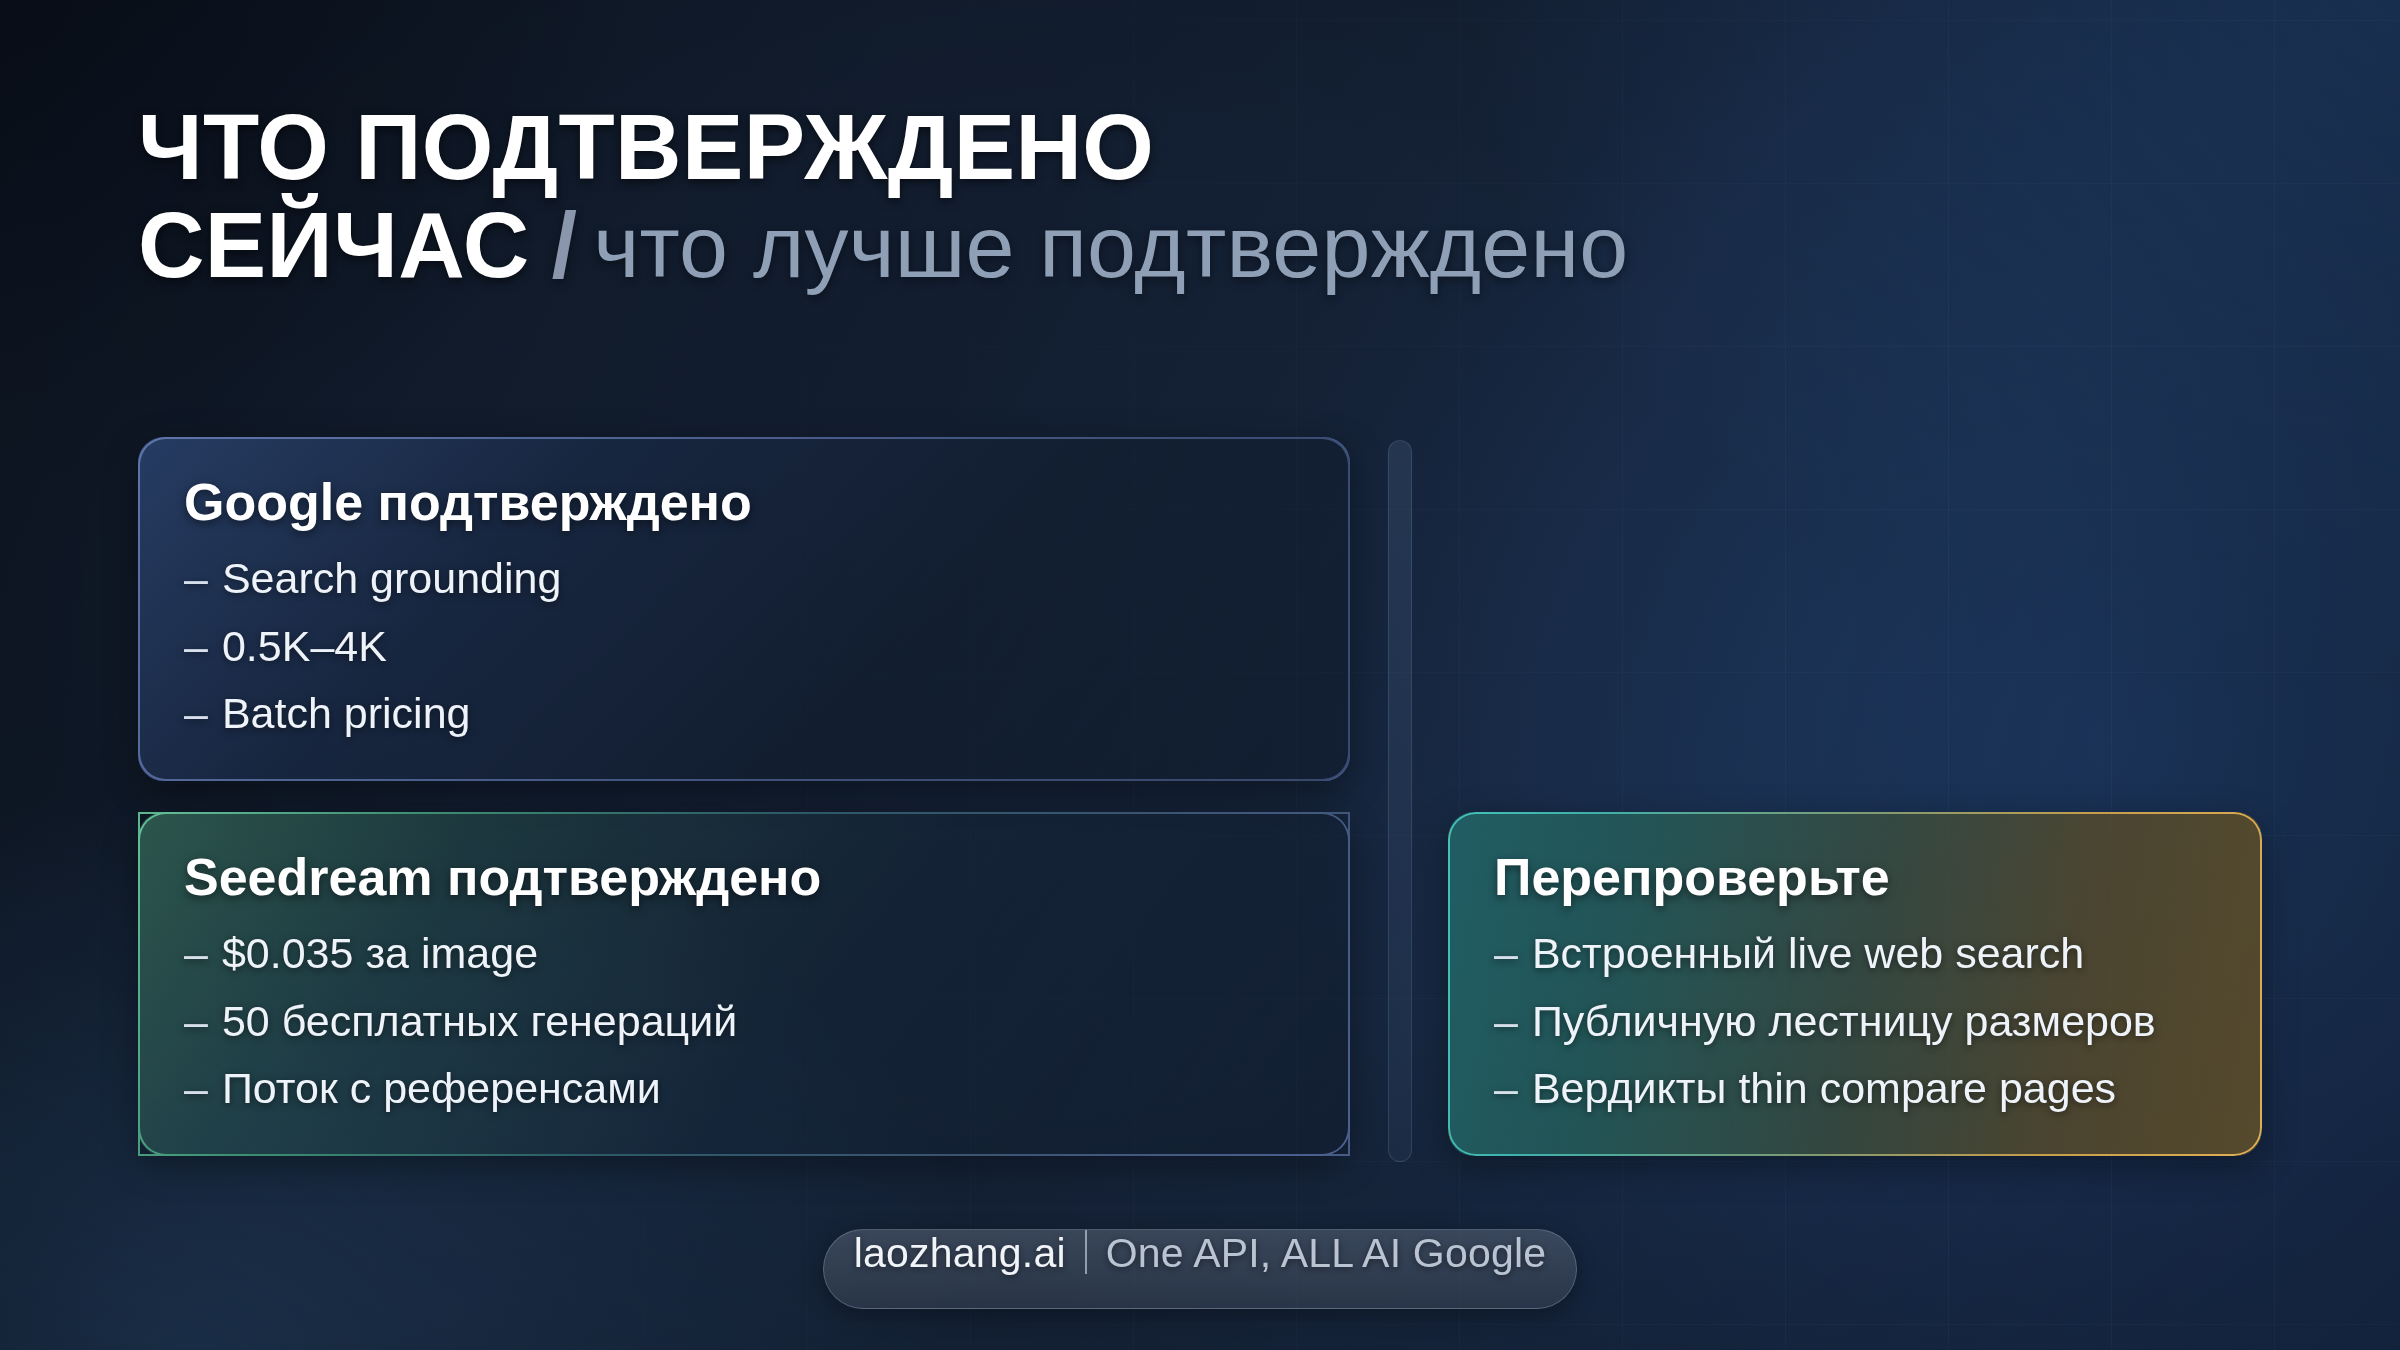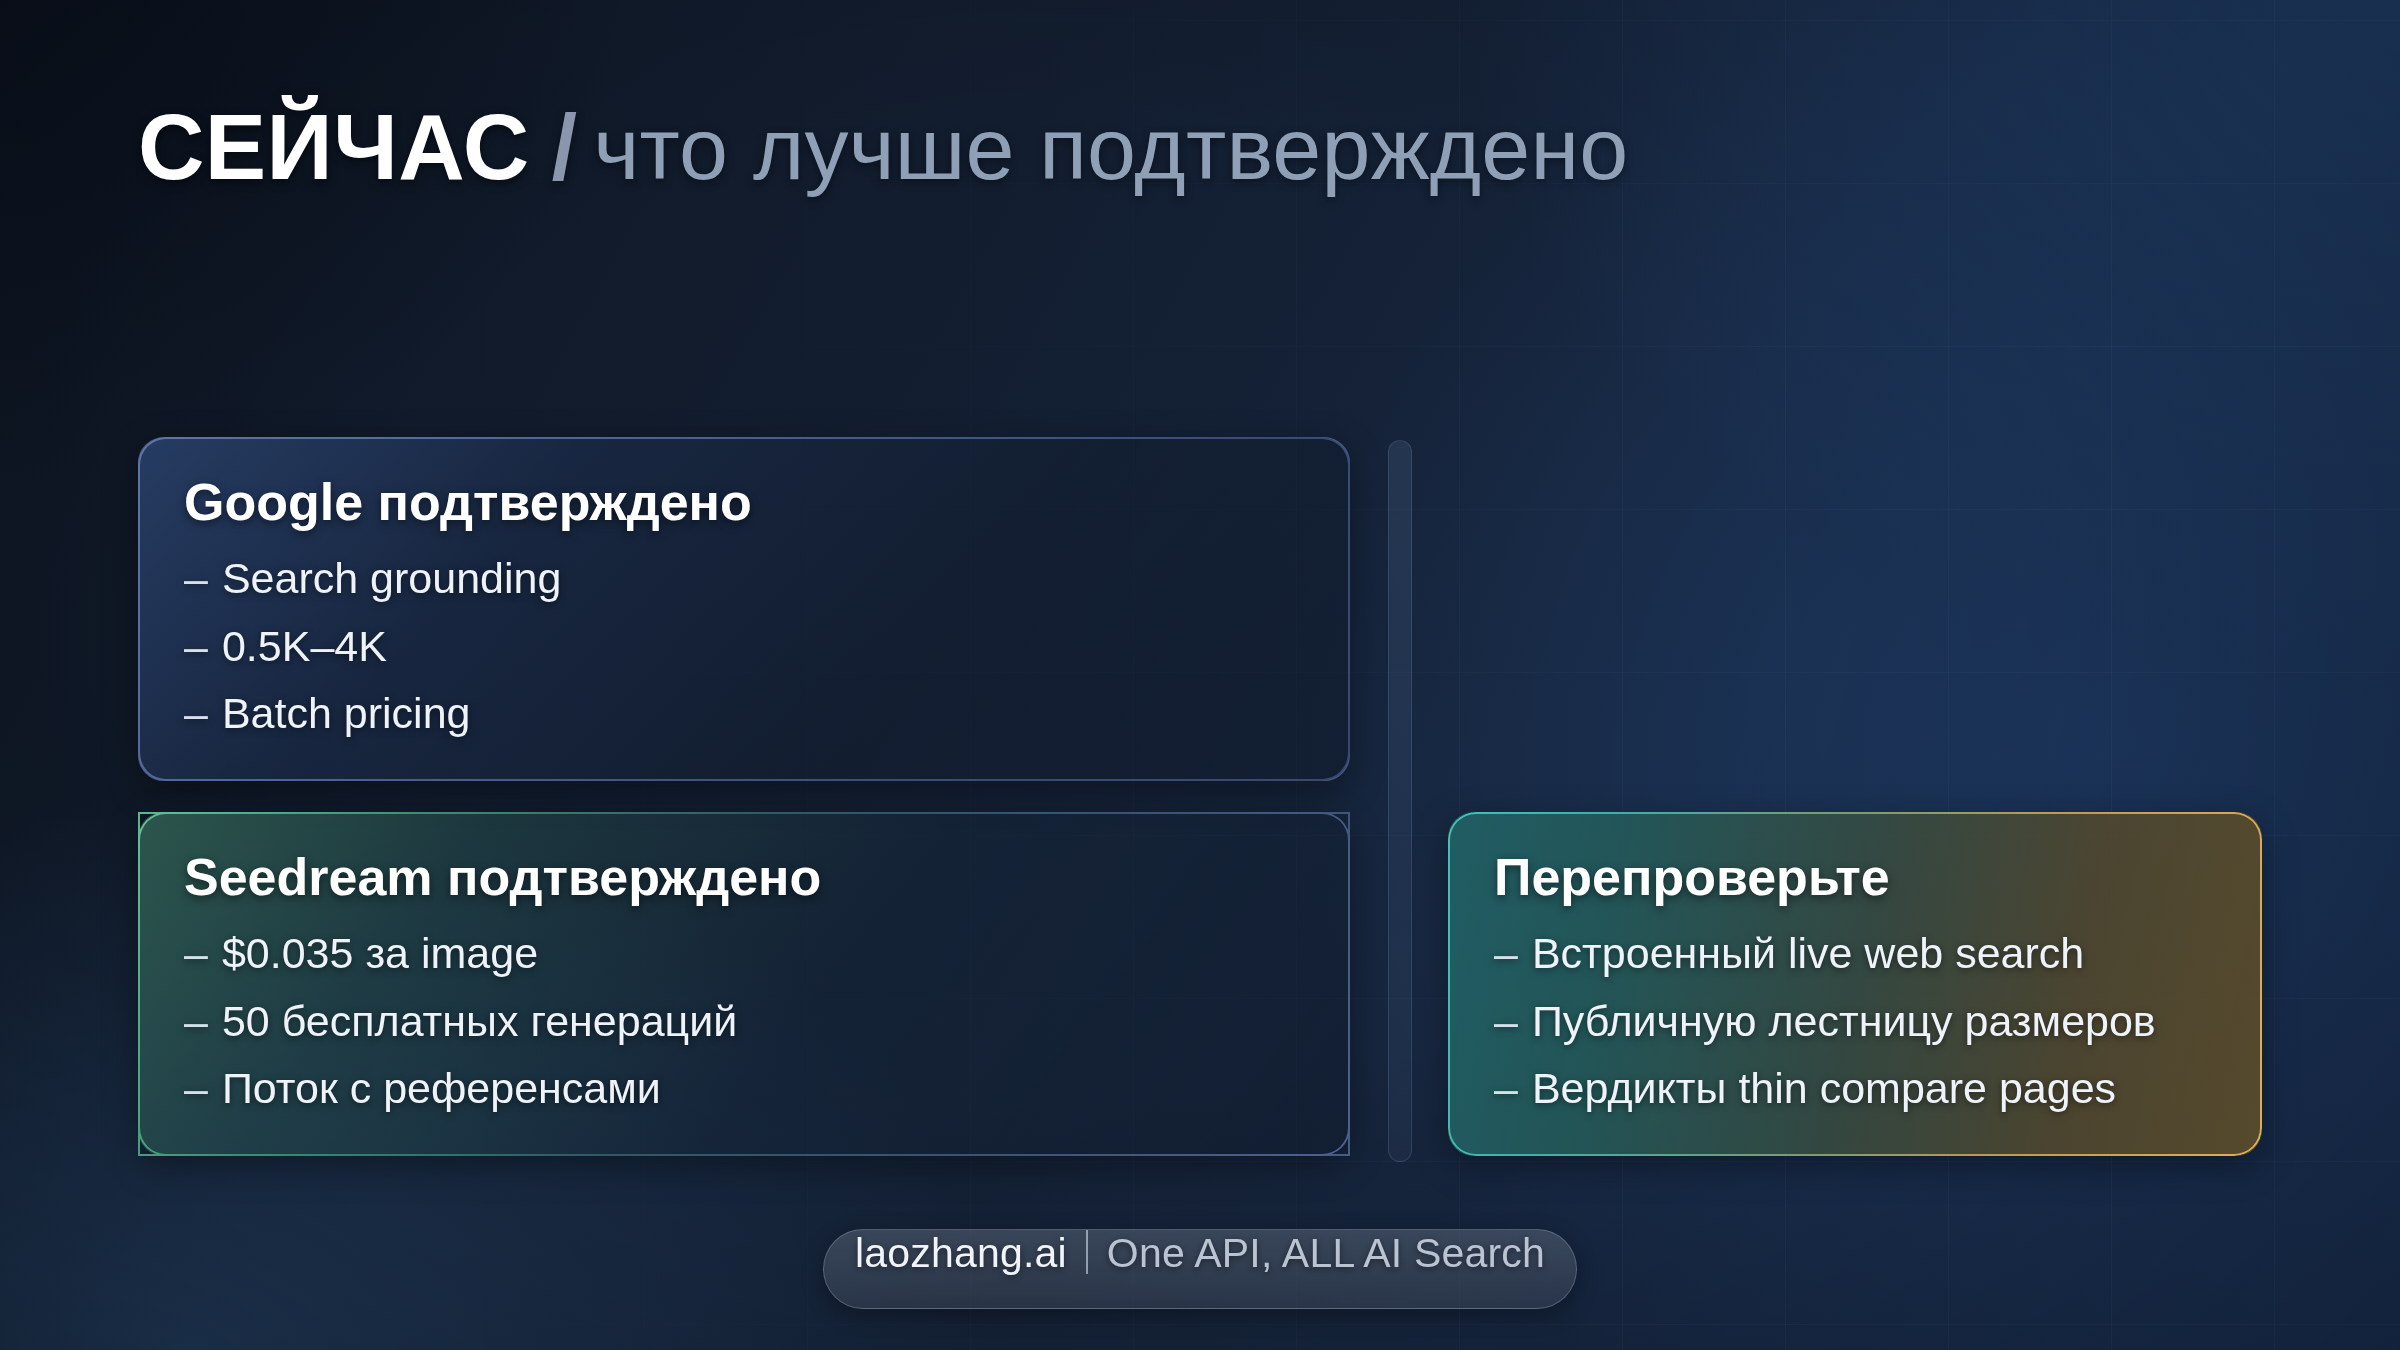--- a/index.html
+++ b/index.html
@@ -207,20 +207,23 @@
 </head>
 <body>
 
 <div id="slide">
 
   <div id="grid"></div>
   <div id="vignette"></div>
 
   <div id="title-block">
     <div class="title-line">
+      <span class="t-main">ЧТО ПОДТВЕРЖДЕНО</span>
+    </div>
+    <div class="title-line">
       <span class="t-main">СЕЙЧАС</span><span class="t-slash">/</span><span class="t-sub">что лучше подтверждено</span>
     </div>
   </div>
 
   <div class="card" id="card-google">
     <div class="card-title">Google подтверждено</div>
     <ul class="card-list">
       <li><span class="dash">–</span><span>Search grounding</span></li>
       <li><span class="dash">–</span><span>0.5K–4K</span></li>
       <li><span class="dash">–</span><span>Batch pricing</span></li>
@@ -243,16 +246,16 @@
     <ul class="card-list">
       <li><span class="dash">–</span><span>Встроенный live web search</span></li>
       <li><span class="dash">–</span><span>Публичную лестницу размеров</span></li>
       <li><span class="dash">–</span><span>Вердикты thin compare pages</span></li>
     </ul>
   </div>
 
   <div id="footer-badge">
     <span class="badge-brand">laozhang.ai</span>
     <span class="badge-sep"></span>
-    <span class="badge-tag">One API, ALL AI Search</span>
+    <span class="badge-tag">One API, ALL AI Google</span>
   </div>
 
 </div>
 
 </body></html>

